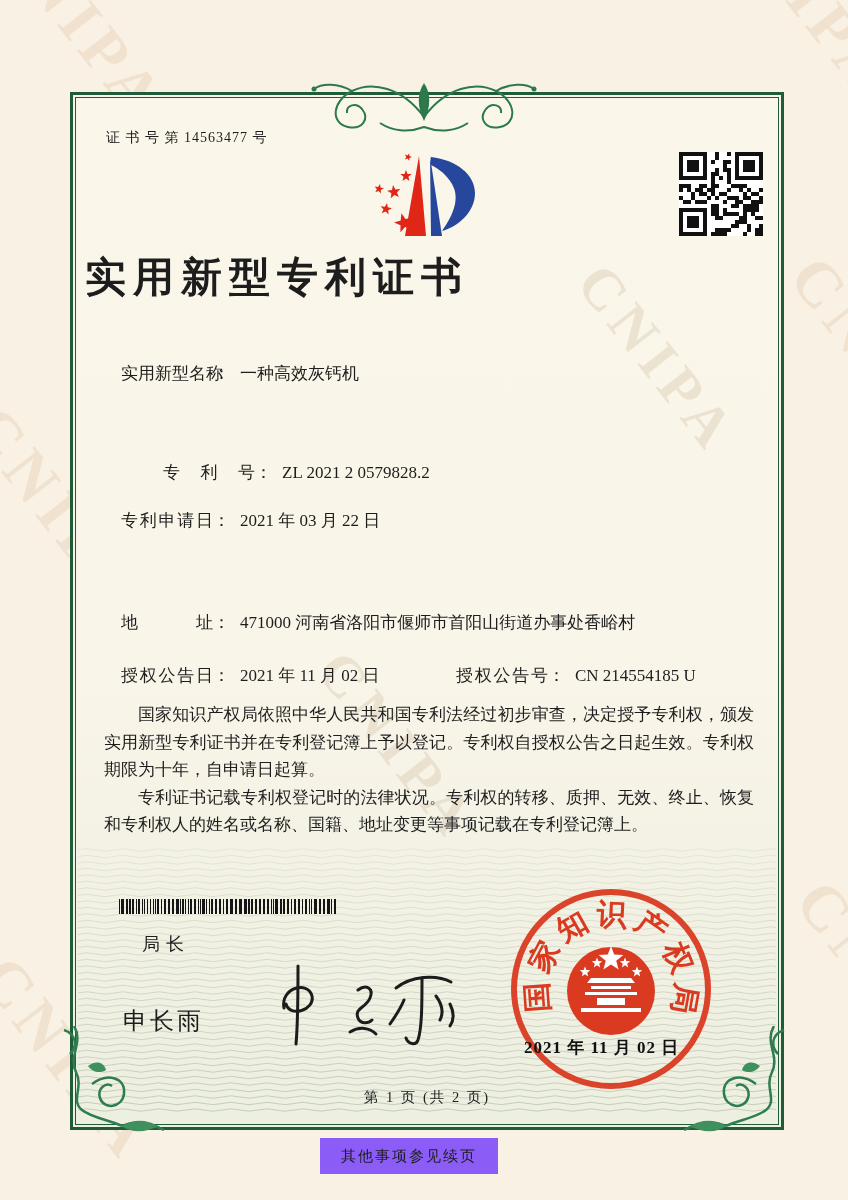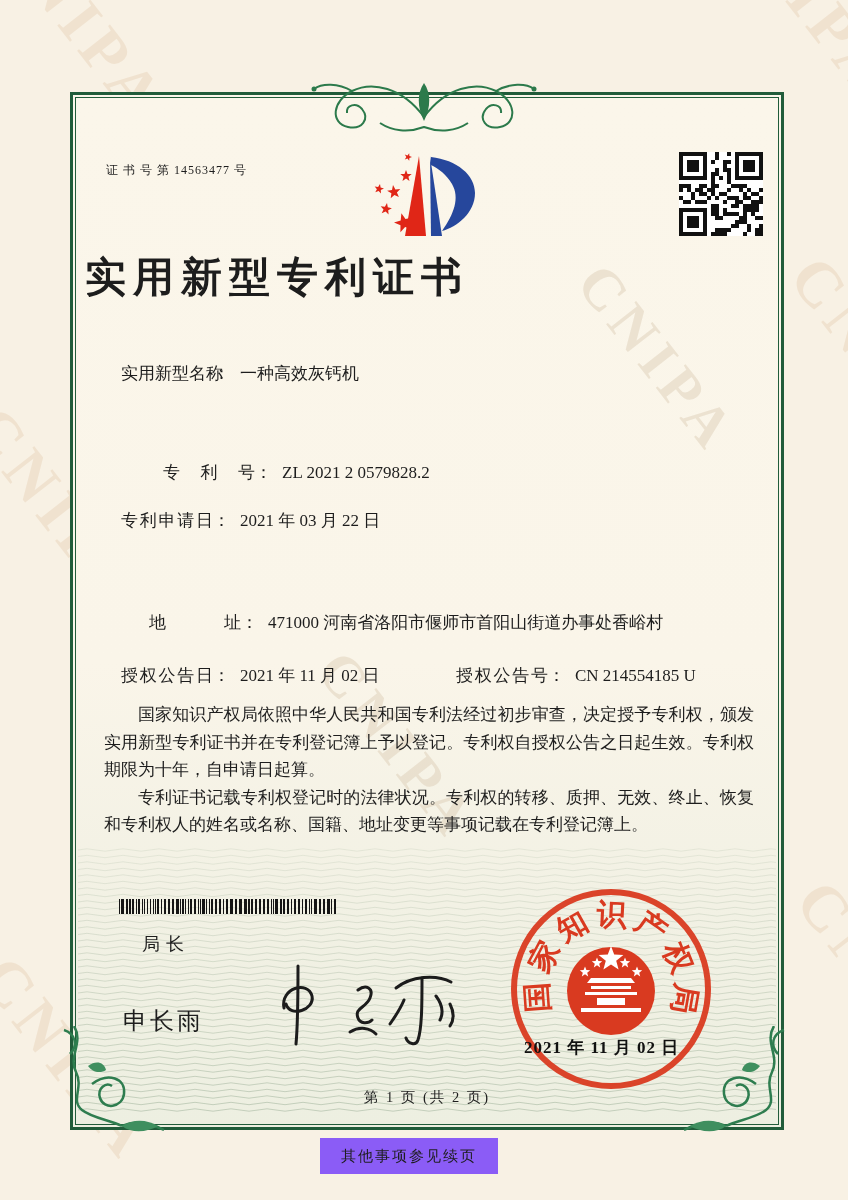--- a/index.html
+++ b/index.html
@@ -6,21 +6,21 @@
   .page{position:relative;width:848px;height:1200px;background:#f8f1e4;overflow:hidden;
         font-family:"Liberation Serif","DejaVu Serif",serif;color:#1d1d1d;}
   .wm{position:absolute;font-weight:700;font-size:64px;letter-spacing:8px;color:#f0e2cf;
       transform:rotate(52deg);white-space:nowrap;z-index:1;}
   .wm.inner{font-size:58px;color:rgba(213,194,168,.38);z-index:1;}
   .frame{position:absolute;left:70px;top:92px;width:708px;height:1032px;border:3px solid #215c3a;z-index:2;
          background:linear-gradient(180deg,#fbf6ea 0%,#faf5e9 55%,#f2f1e4 78%,#edefe1 100%);}
   .frame-inner{position:absolute;inset:2px;border:1px solid #215c3a;pointer-events:none;}
   .content{position:absolute;inset:5px;}
   #waves{position:absolute;left:0;top:0;z-index:0;}
-  .cert-no{position:absolute;left:28px;top:62px;font-size:12px;letter-spacing:1px;z-index:2;}
+  .cert-no{position:absolute;left:28px;top:29px;font-size:14px;letter-spacing:1px;z-index:2;}
   .logo{position:absolute;left:278px;top:44px;z-index:2;}
   .qr{position:absolute;left:601px;top:52px;z-index:2;}
   .title{position:absolute;left:0;top:150px;width:100%;font-size:41px;font-weight:700;
          letter-spacing:7px;padding-left:7px;box-sizing:border-box;z-index:2;}
   .row{position:absolute;left:43px;font-size:17px;white-space:nowrap;z-index:2;}
   .row .lab{display:inline-block;width:92px;text-align:justify;text-align-last:justify;}
   .row .val{margin-left:10px;}
   .grant2{position:absolute;left:335px;top:0;}
   .paras{position:absolute;left:26px;top:601px;width:650px;font-size:17px;line-height:27.5px;
          text-align:justify;z-index:2;}
@@ -256,21 +256,21 @@
 
       <div class="row" style="top:262px;">
         <span class="lab">实用新型名称</span><span>：</span><span class="val">一种高效灰钙机</span>
       </div>
       <div class="row" style="top:361px;margin-left:42px;">
         <span class="lab">专利号</span><span>：</span><span class="val">ZL 2021 2 0579828.2</span>
       </div>
       <div class="row" style="top:409px;">
         <span class="lab">专利申请日</span><span>：</span><span class="val">2021 年 03 月 22 日</span>
       </div>
-      <div class="row" style="top:511px;margin-left:28px;">
+      <div class="row" style="top:511px;">
         <span class="lab">地址</span><span>：</span><span class="val">471000 河南省洛阳市偃师市首阳山街道办事处香峪村</span>
       </div>
       <div class="row" style="top:564px;">
         <span class="lab">授权公告日</span><span>：</span><span class="val">2021 年 11 月 02 日</span>
         <span class="grant2">
           <span class="lab">授权公告号</span><span>：</span><span class="val">CN 214554185 U</span>
         </span>
       </div>
 
       <div class="paras">

